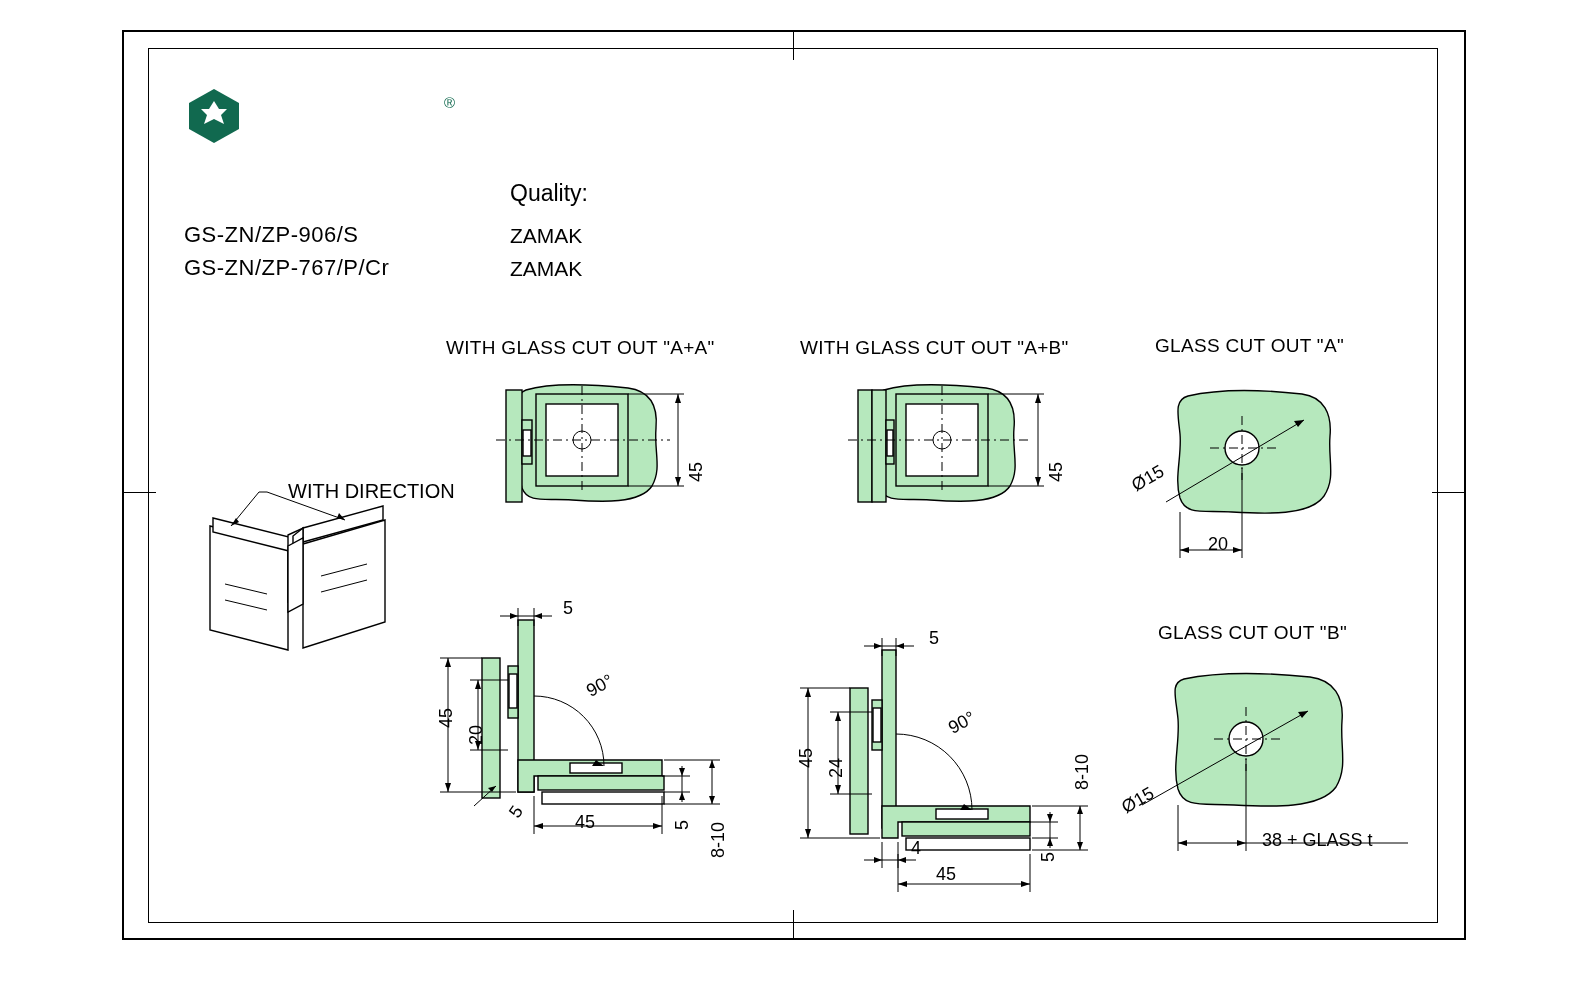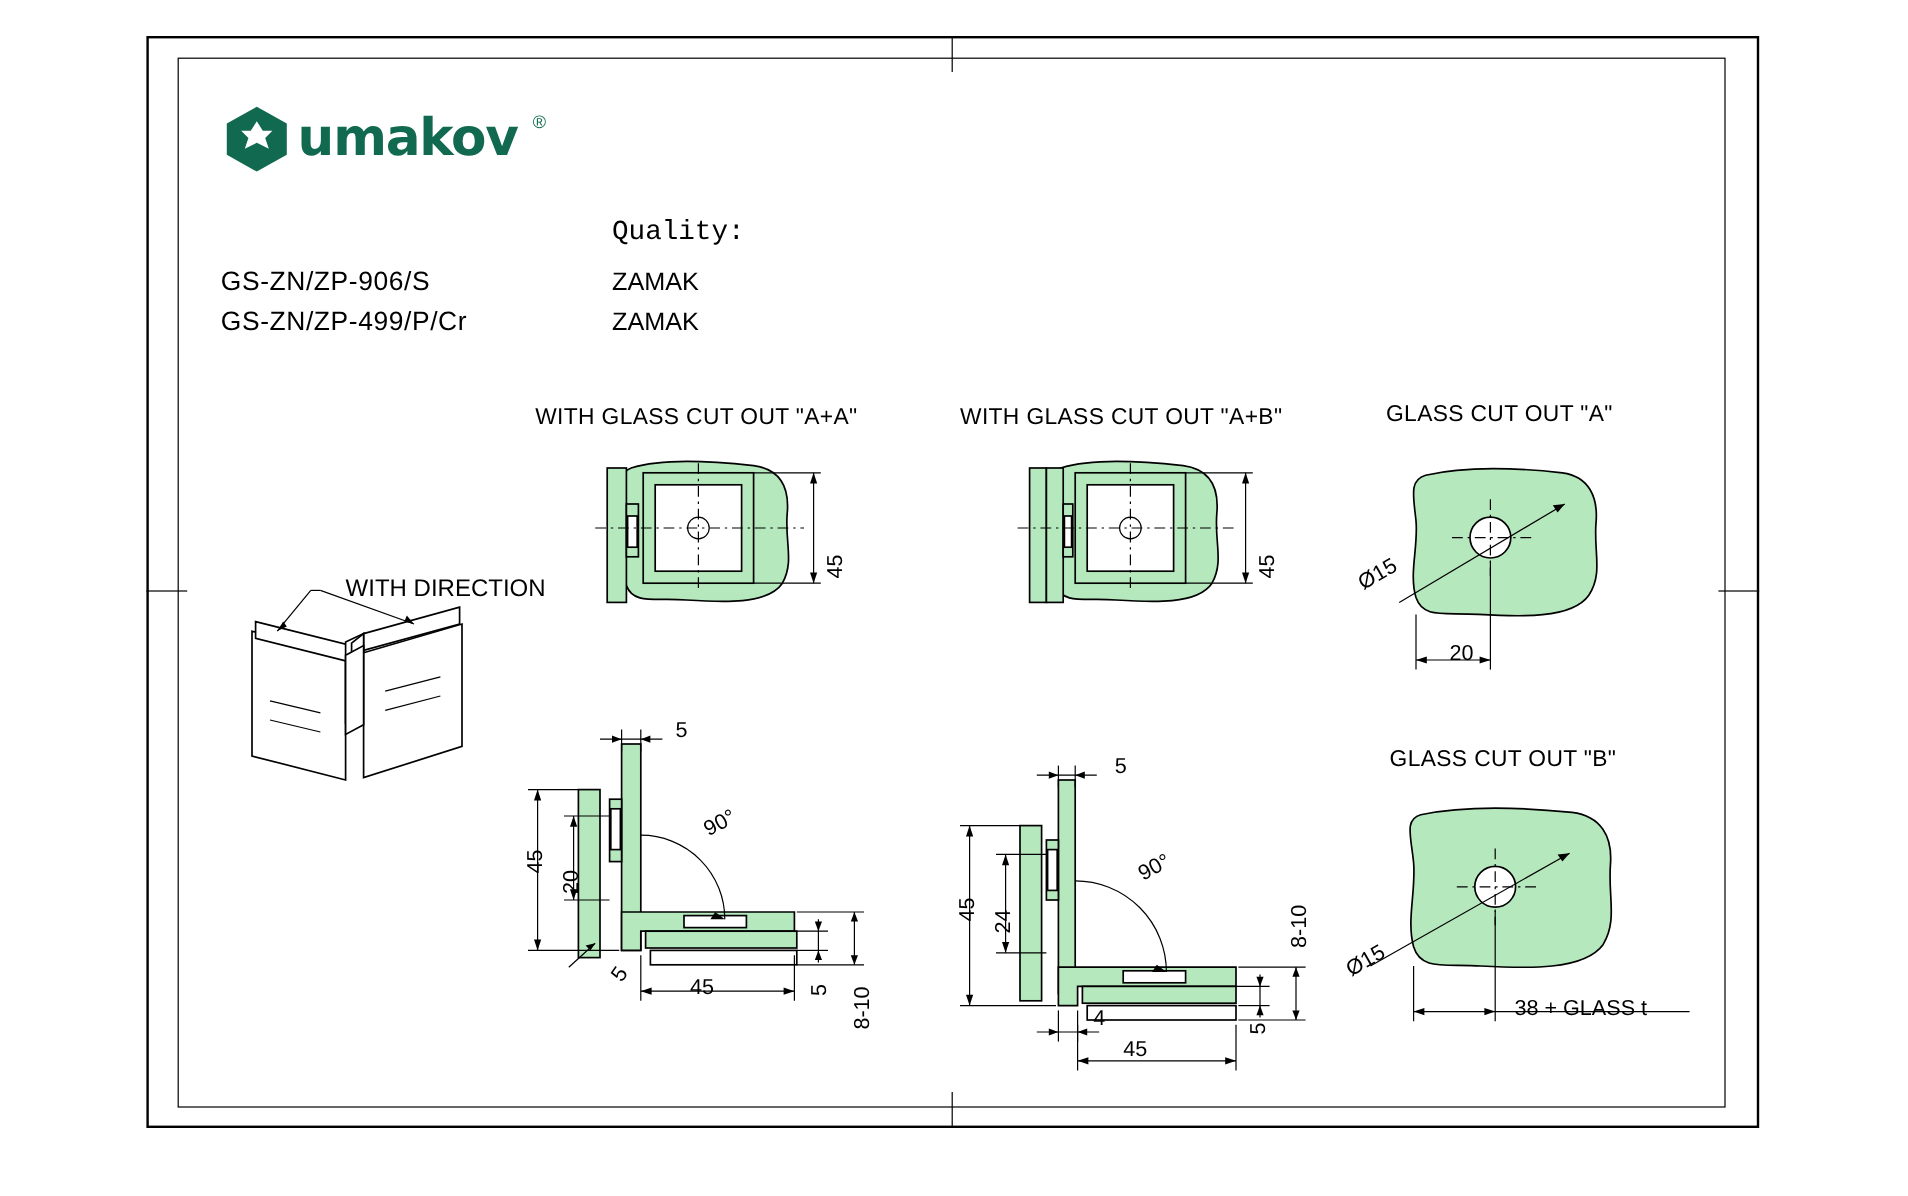--- a/index.html
+++ b/index.html
@@ -69,21 +69,20 @@
   
   .code {
     font-size: 22px;
     letter-spacing: 0.5px;
     font-family: "Liberation Sans", sans-serif;
     white-space: nowrap;
   }
   .quality-label {
     font-size: 23px;
     white-space: nowrap;
-    font-family: Liberation Mono, monospace;
   }
   .quality-value {
     font-size: 21px;
     white-space: nowrap;
   }
   .view-title {
     font-size: 19px;
     letter-spacing: 0.3px;
     white-space: nowrap;
   }
@@ -120,26 +119,25 @@
   <div class="abs tick tick-v" style="left:793px; top:30px; height:30px;"></div>
   <div class="abs tick tick-v" style="left:793px; top:910px; height:30px;"></div>
   <div class="abs tick tick-h" style="left:122px; top:492px; width:34px;"></div>
   <div class="abs tick tick-h" style="left:1432px; top:492px; width:34px;"></div>
 
   <div class="abs logo-wrap">
     <svg class="logo-mark" viewBox="0 0 56 56">
       <polygon points="28,1 53,15 53,41 28,55 3,41 3,15" fill="#11694f"></polygon>
       <path d="M28 13 L33 21 L41 21 L35 27 L38 36 L28 31 L18 36 L21 27 L15 21 L23 21 Z" fill="#ffffff"></path>
     </svg>
-    <div class="logo-text">umakov</div>
     <div class="logo-reg">®</div>
   </div>
 
   <div class="abs code" style="left:184px; top:222px;text-align:center;">GS-ZN/ZP-906/S</div>
-  <div class="abs code" style="left:184px; top:255px;">GS-ZN/ZP-499/P/Cr</div>
+  <div class="abs code" style="left:184px; top:255px;">GS-ZN/ZP-767/P/Cr</div>
 
   <div class="abs quality-label" style="left:510px; top:180px;">Quality:</div>
   <div class="abs quality-value" style="left:510px; top:224px;">ZAMAK</div>
   <div class="abs quality-value" style="left:510px; top:257px;">ZAMAK</div>
 
   <div class="abs view-title" style="left:446px; top:337px;">WITH GLASS CUT OUT "A+A"</div>
   <div class="abs view-title" style="left:800px; top:337px;">WITH GLASS CUT OUT "A+B"</div>
   <div class="abs view-title" style="left:1155px; top:335px;">GLASS CUT OUT "A"</div>
   <div class="abs view-title" style="left:1158px; top:622px;">GLASS CUT OUT "B"</div>
 

